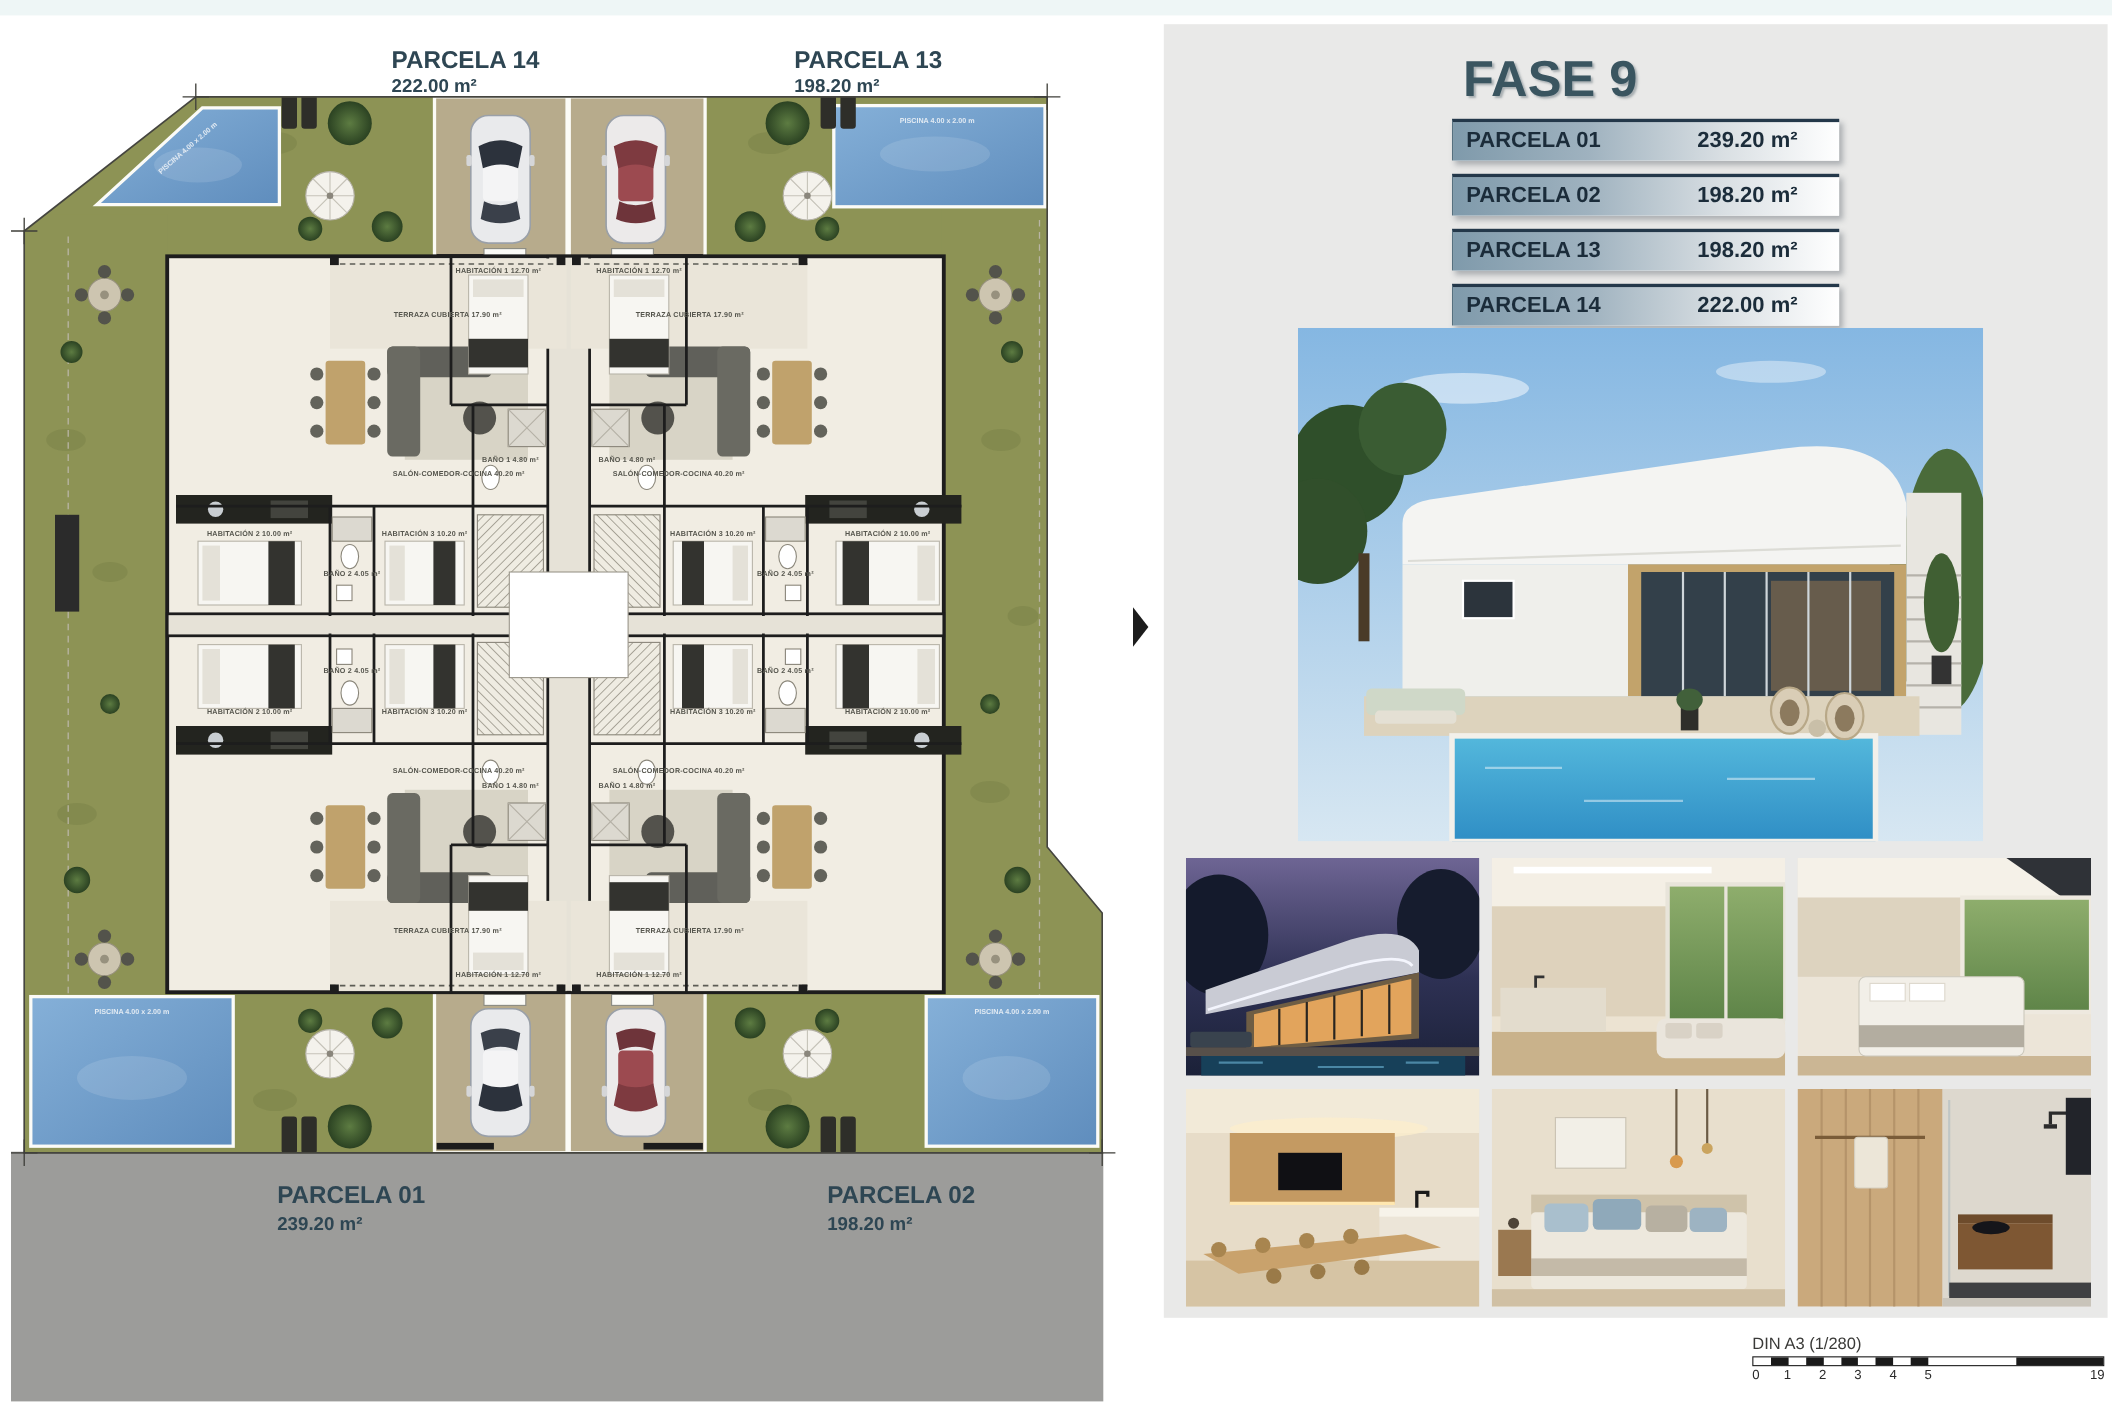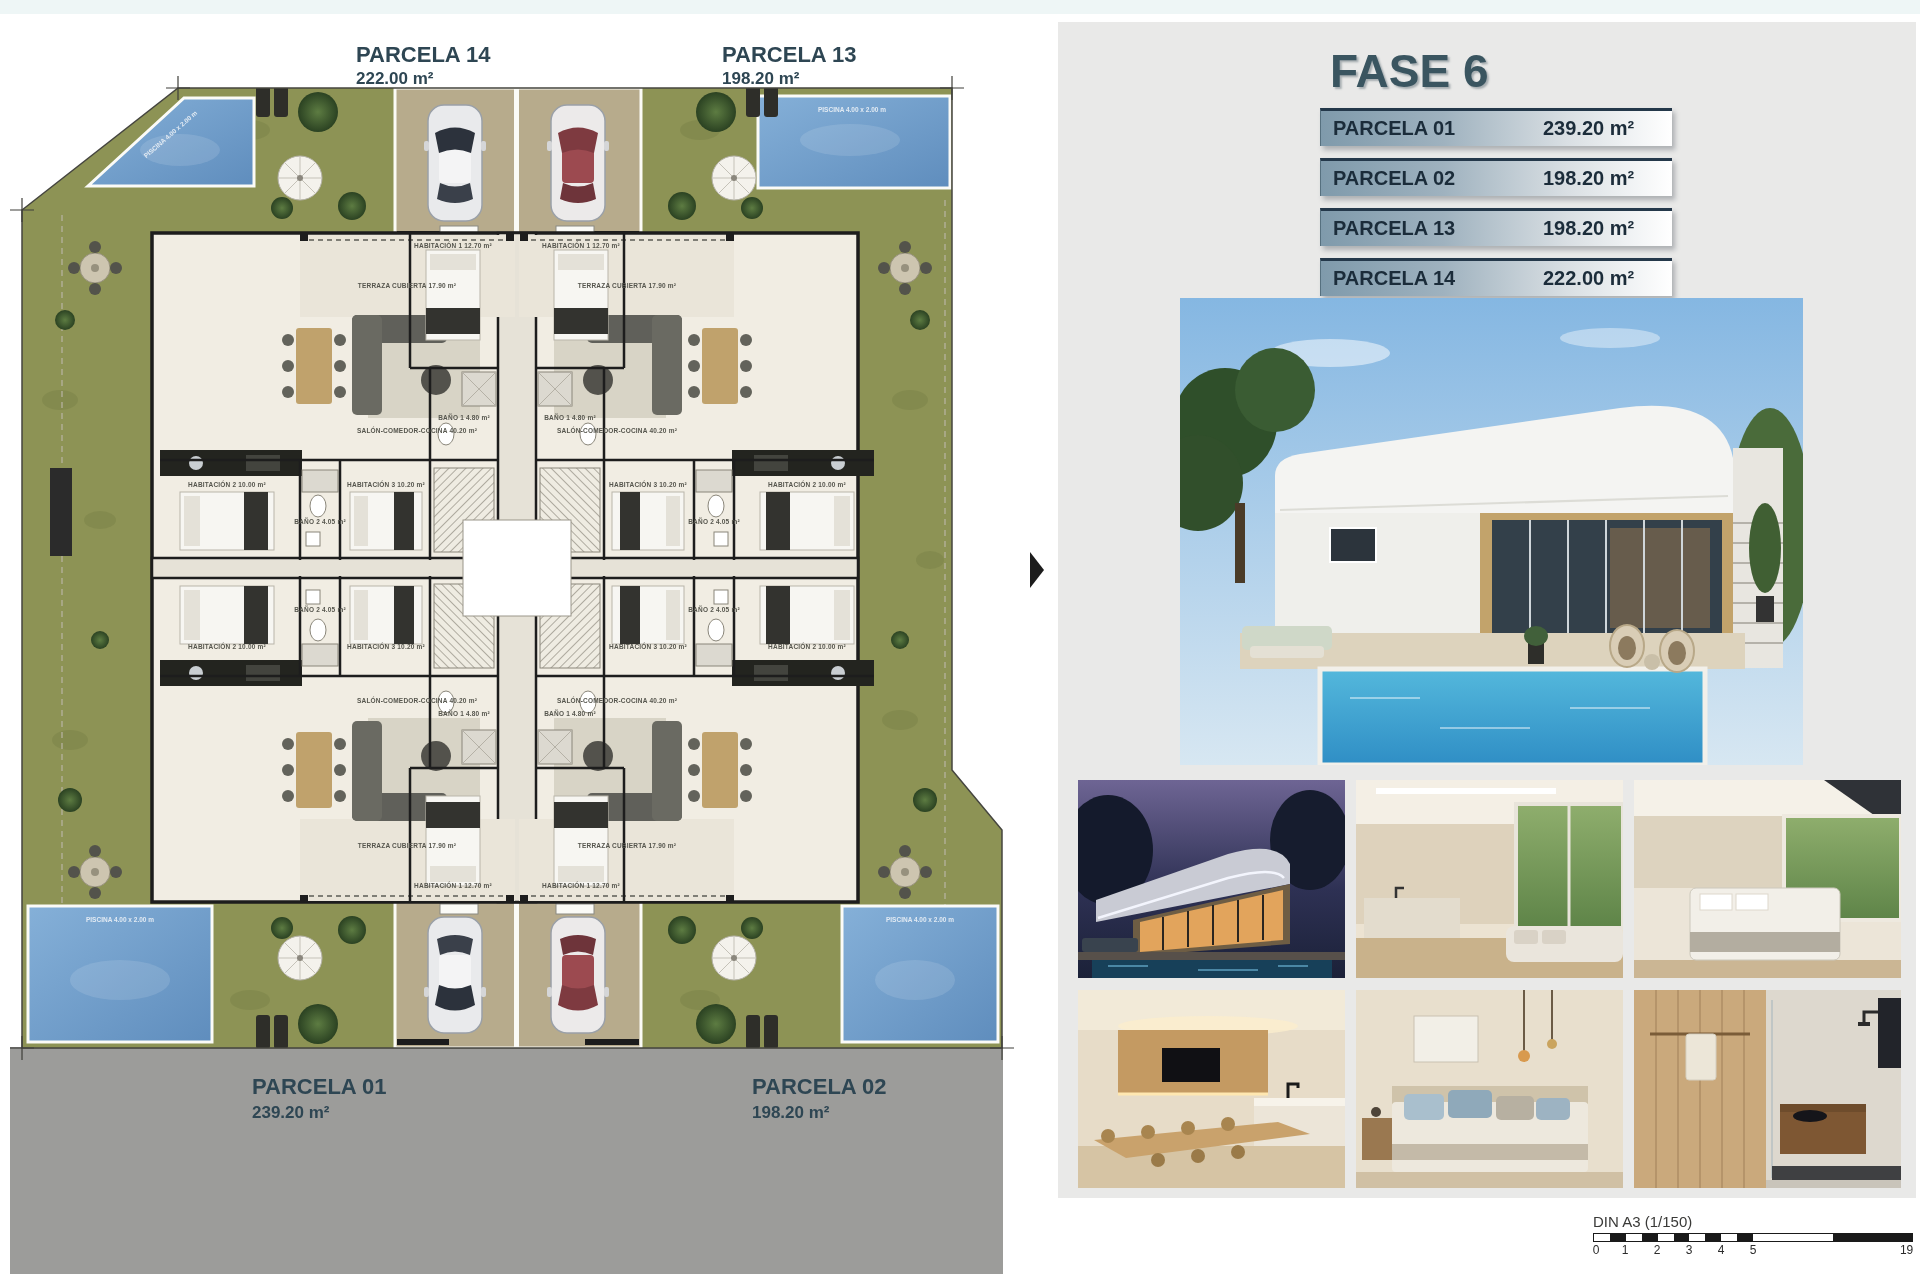--- a/index.html
+++ b/index.html
@@ -301,21 +301,21 @@
     <text class="rlab" x="581" y="888">HABITACIÓN 1 12.70 m²</text>
     <text class="rlab" x="807" y="649">HABITACIÓN 2 10.00 m²</text>
     <text class="rlab" x="648" y="649">HABITACIÓN 3 10.20 m²</text>
     <text class="rlab" x="570" y="716">BAÑO 1 4.80 m²</text>
     <text class="rlab" x="714" y="612">BAÑO 2 4.05 m²</text>
   </g>
 </svg>
 </div>
 
 <div class="panel">
-  <h1 class="fase">FASE 6</h1>
+  <h1 class="fase">FASE 9</h1>
 
   <div class="rows">
     <div class="row">
       <span class="rl">PARCELA 01</span>
       <span class="rv">239.20 m²</span>
     </div>
     <div class="row">
       <span class="rl">PARCELA 02</span>
       <span class="rv">198.20 m²</span>
     </div>
@@ -492,21 +492,21 @@
       <rect x="244" y="8" width="23" height="70" fill="#22242a"></rect>
       <rect x="146" y="114" width="86" height="8" fill="#6e4c2c"></rect>
       <rect x="146" y="122" width="86" height="42" fill="#7e5733"></rect>
       <ellipse cx="176" cy="126" rx="17" ry="6" fill="#15151a"></ellipse>
       <rect x="138" y="176" width="129" height="14" fill="#3f4042"></rect>
       <rect x="132" y="190" width="135" height="8" fill="#c9c4ba"></rect>
     </svg>
   </div>
 
   <div class="scalebar">
-    <div class="sb-cap">DIN A3 (1/150)</div>
+    <div class="sb-cap">DIN A3 (1/280)</div>
     <div class="sb-bar">
       <div class="sb-seg" style="left:5%;width:5%"></div>
       <div class="sb-seg" style="left:15%;width:5%"></div>
       <div class="sb-seg" style="left:25%;width:5%"></div>
       <div class="sb-seg" style="left:35%;width:5%"></div>
       <div class="sb-seg" style="left:45%;width:5%"></div>
       <div class="sb-seg" style="left:75%;width:25%"></div>
     </div>
     <div class="sb-ticks">
       <span style="left:1%">0</span>

